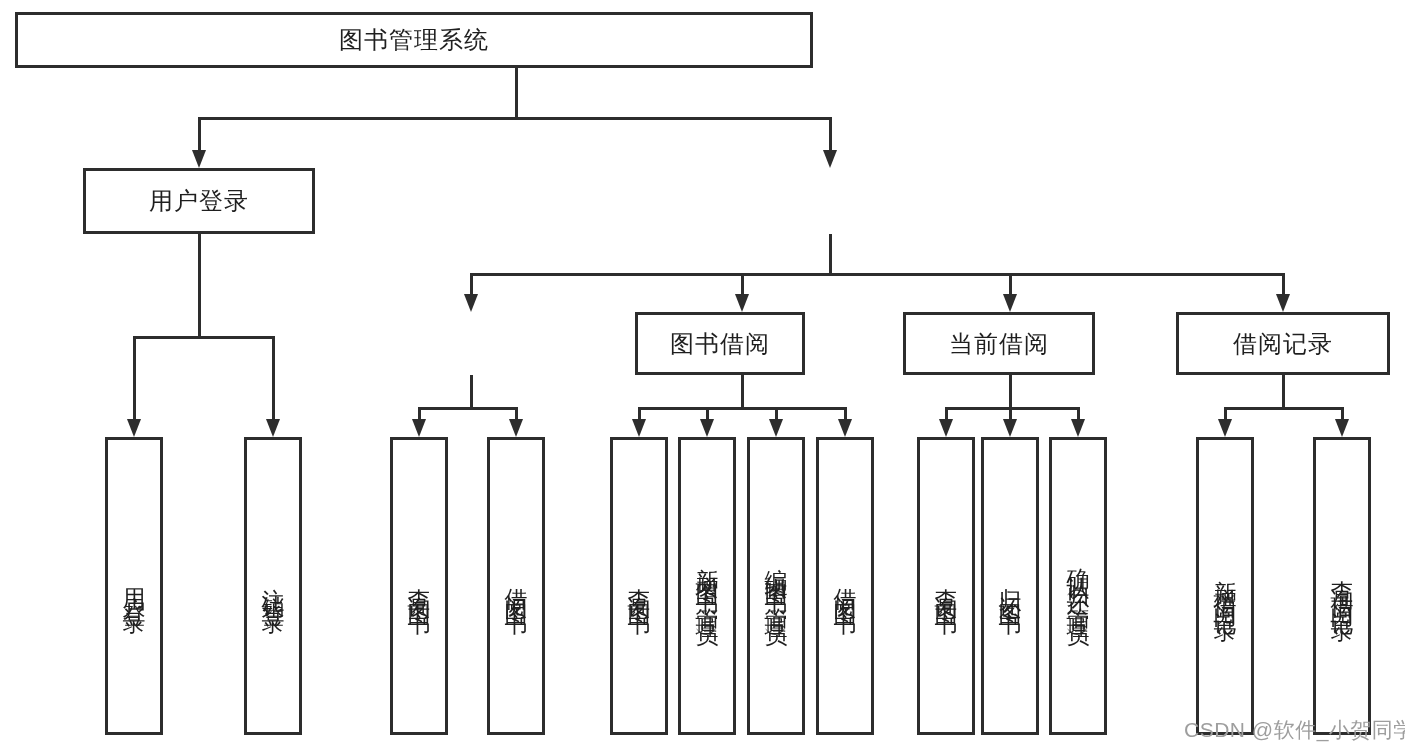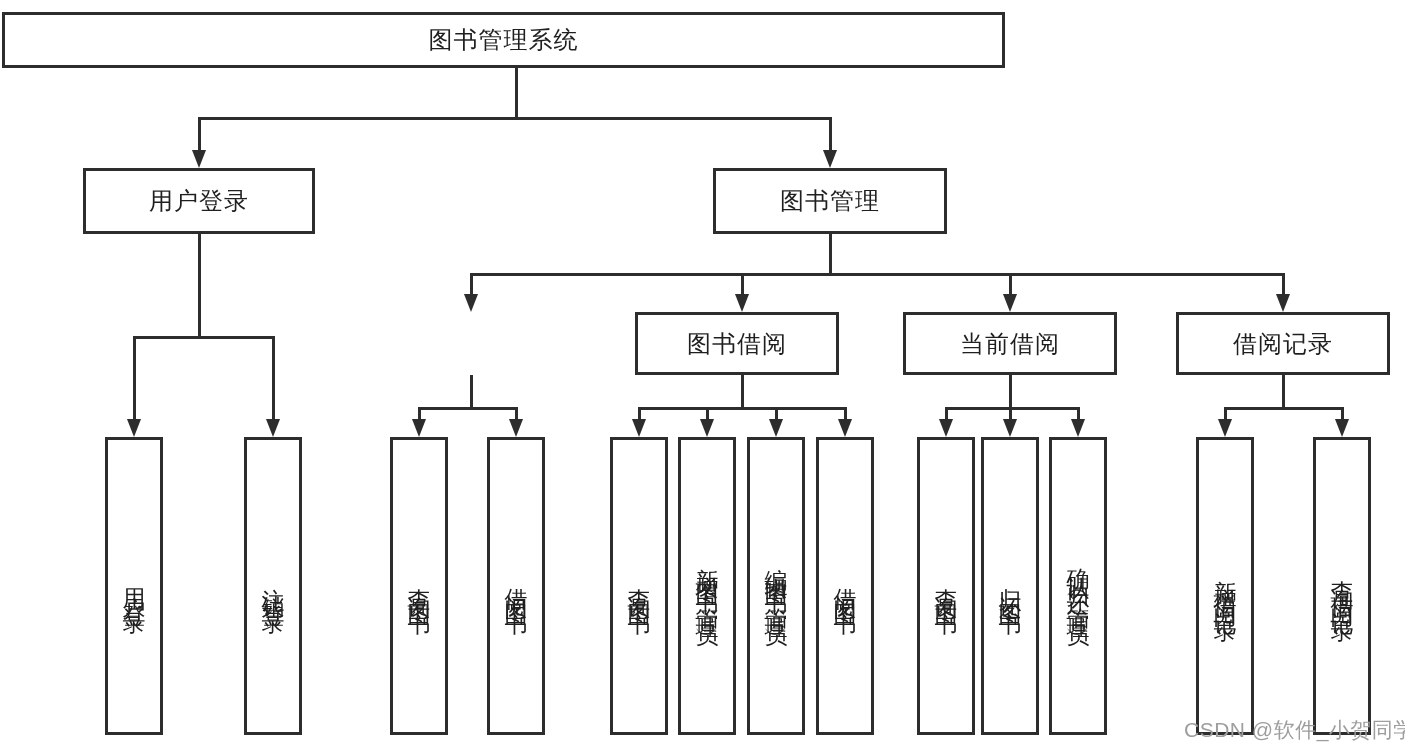--- a/index.html
+++ b/index.html
@@ -28,38 +28,35 @@
   .watermark{
     position:absolute;left:1184px;top:716px;z-index:5;
     font-size:21px;color:#9e9e9e;letter-spacing:0.5px;white-space:nowrap;
   }
 </style>
 </head>
 <body>
 
 <div class="canvas">
 
-  <div class="box" style="left:2px;top:12px;width:1003px;height:56px">
+  <div class="box" style="left:15px;top:12px;width:798px;height:56px">
     <span class="hlabel">图书管理系统</span>
   </div>
 
   <div class="box" style="left:83px;top:168px;width:232px;height:66px">
     <span class="hlabel">用户登录</span>
   </div>
 
-  <div class="box" style="left:713px;top:168px;width:234px;height:66px">
-    <span class="hlabel">图书管理</span>
-  </div>
 
 
-  <div class="box" style="left:635px;top:312px;width:204px;height:63px">
+  <div class="box" style="left:635px;top:312px;width:170px;height:63px">
     <span class="hlabel">图书借阅</span>
   </div>
 
-  <div class="box" style="left:903px;top:312px;width:214px;height:63px">
+  <div class="box" style="left:903px;top:312px;width:192px;height:63px">
     <span class="hlabel">当前借阅</span>
   </div>
 
   <div class="box" style="left:1176px;top:312px;width:214px;height:63px">
     <span class="hlabel">借阅记录</span>
   </div>
 
   <div class="box" style="left:105px;top:437px;width:58px;height:298px">
     <span class="vtext">用户登录</span>
   </div>

